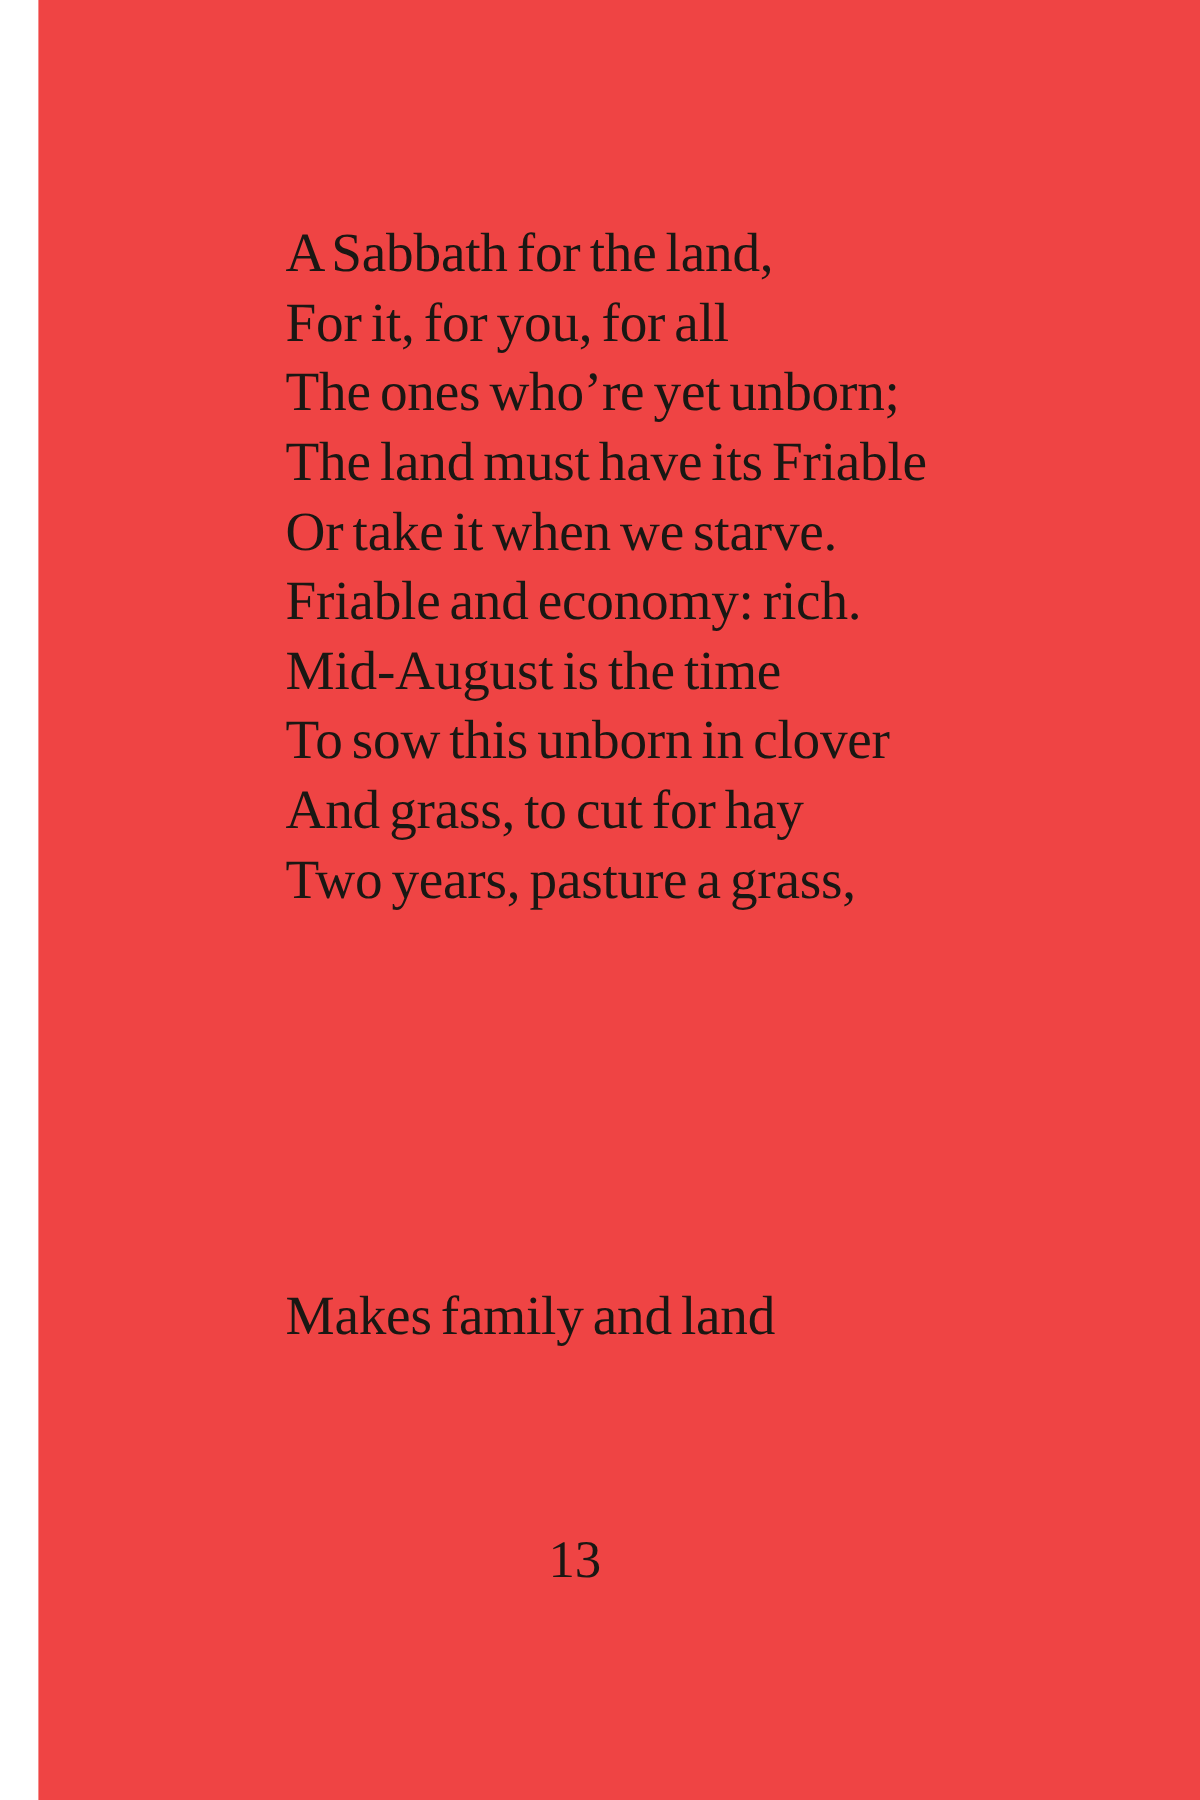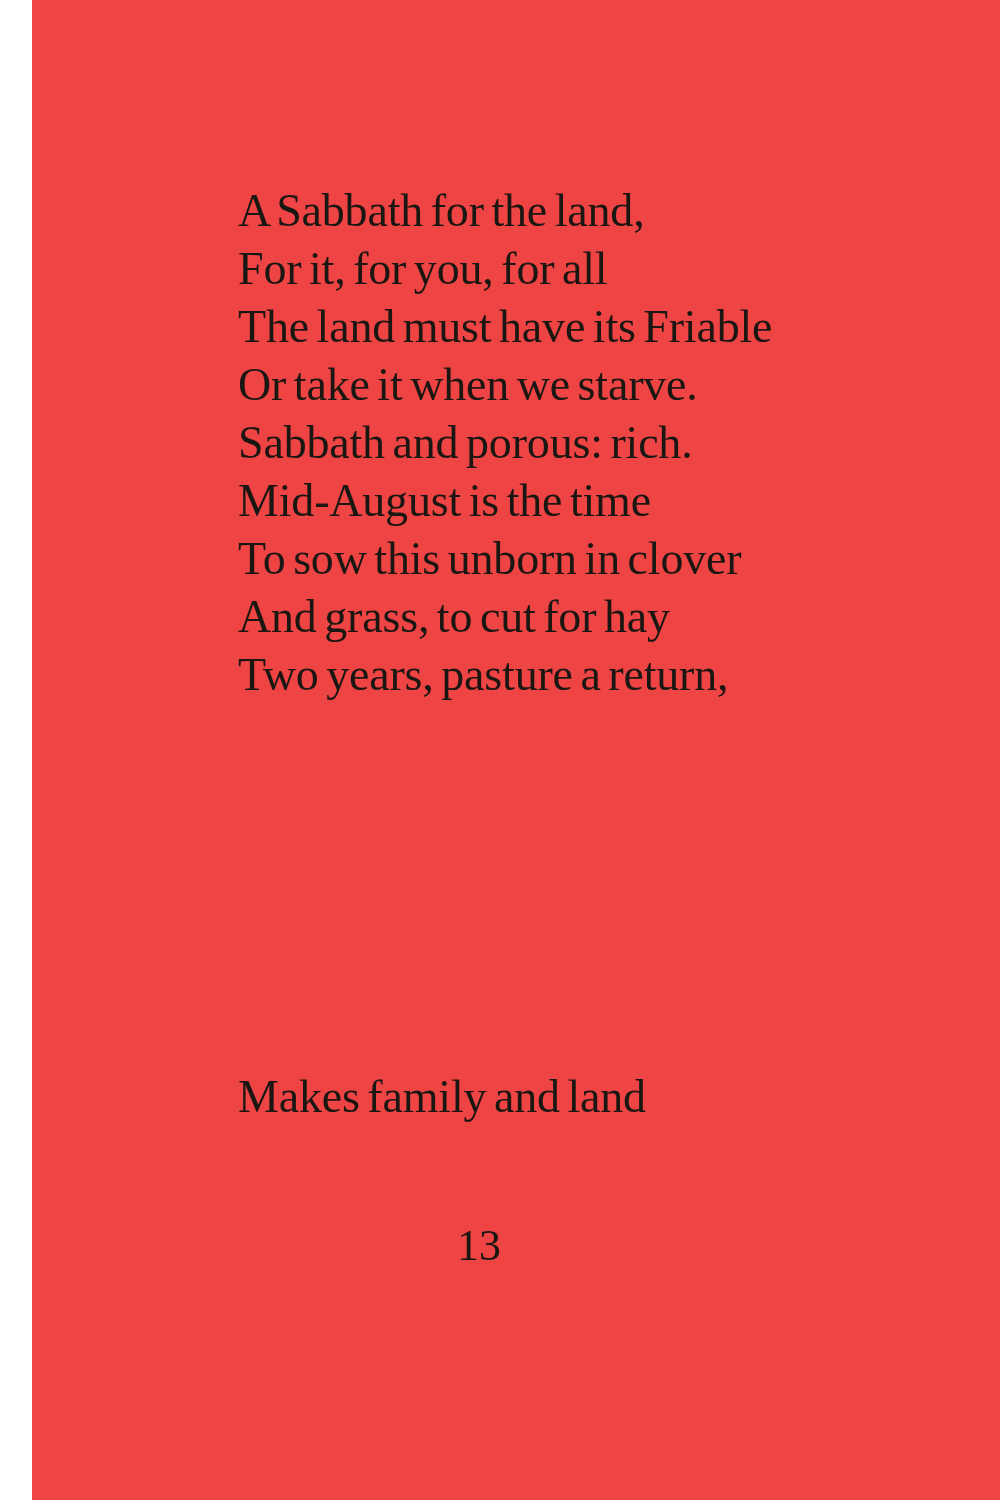--- a/index.html
+++ b/index.html
@@ -33,46 +33,47 @@
   .dropcap {
     font-size: 148px;
     font-weight: bold;
     line-height: 0;
     letter-spacing: 0;
     margin-right: 3px;
     vertical-align: baseline;
   }
   .pagenum {
     position: absolute;
-    top: 1224px;
+    top: 1278px;
     left: 402px;
     width: 90px;
     text-align: center;
     font-size: 44px;
     line-height: 44px;
     word-spacing: normal;
     color: #1a1713;
     font-family: "Liberation Serif", serif;
   }
 </style>
 </head>
 <body>
 
 <div class="page">
 
   <div class="stanza stanza-1">
     <div class="poem-line">A Sabbath for the land,</div>
     <div class="poem-line">For it, for you, for all</div>
+    <div class="poem-line">The ones who’re yet unborn;</div>
     <div class="poem-line">The land must have its Friable</div>
     <div class="poem-line">Or take it when we starve.</div>
-    <div class="poem-line">Sabbath and porous: rich.</div>
+    <div class="poem-line">Friable and economy: rich.</div>
     <div class="poem-line">Mid-August is the time</div>
     <div class="poem-line">To sow this unborn in clover</div>
     <div class="poem-line">And grass, to cut for hay</div>
-    <div class="poem-line">Two years, pasture a return,</div>
+    <div class="poem-line">Two years, pasture a grass,</div>
   </div>
 
   <div class="stanza stanza-2">
     <div class="poem-line">Makes family and land</div>
   </div>
 
   <div class="pagenum">13</div>
 
 </div>
 

